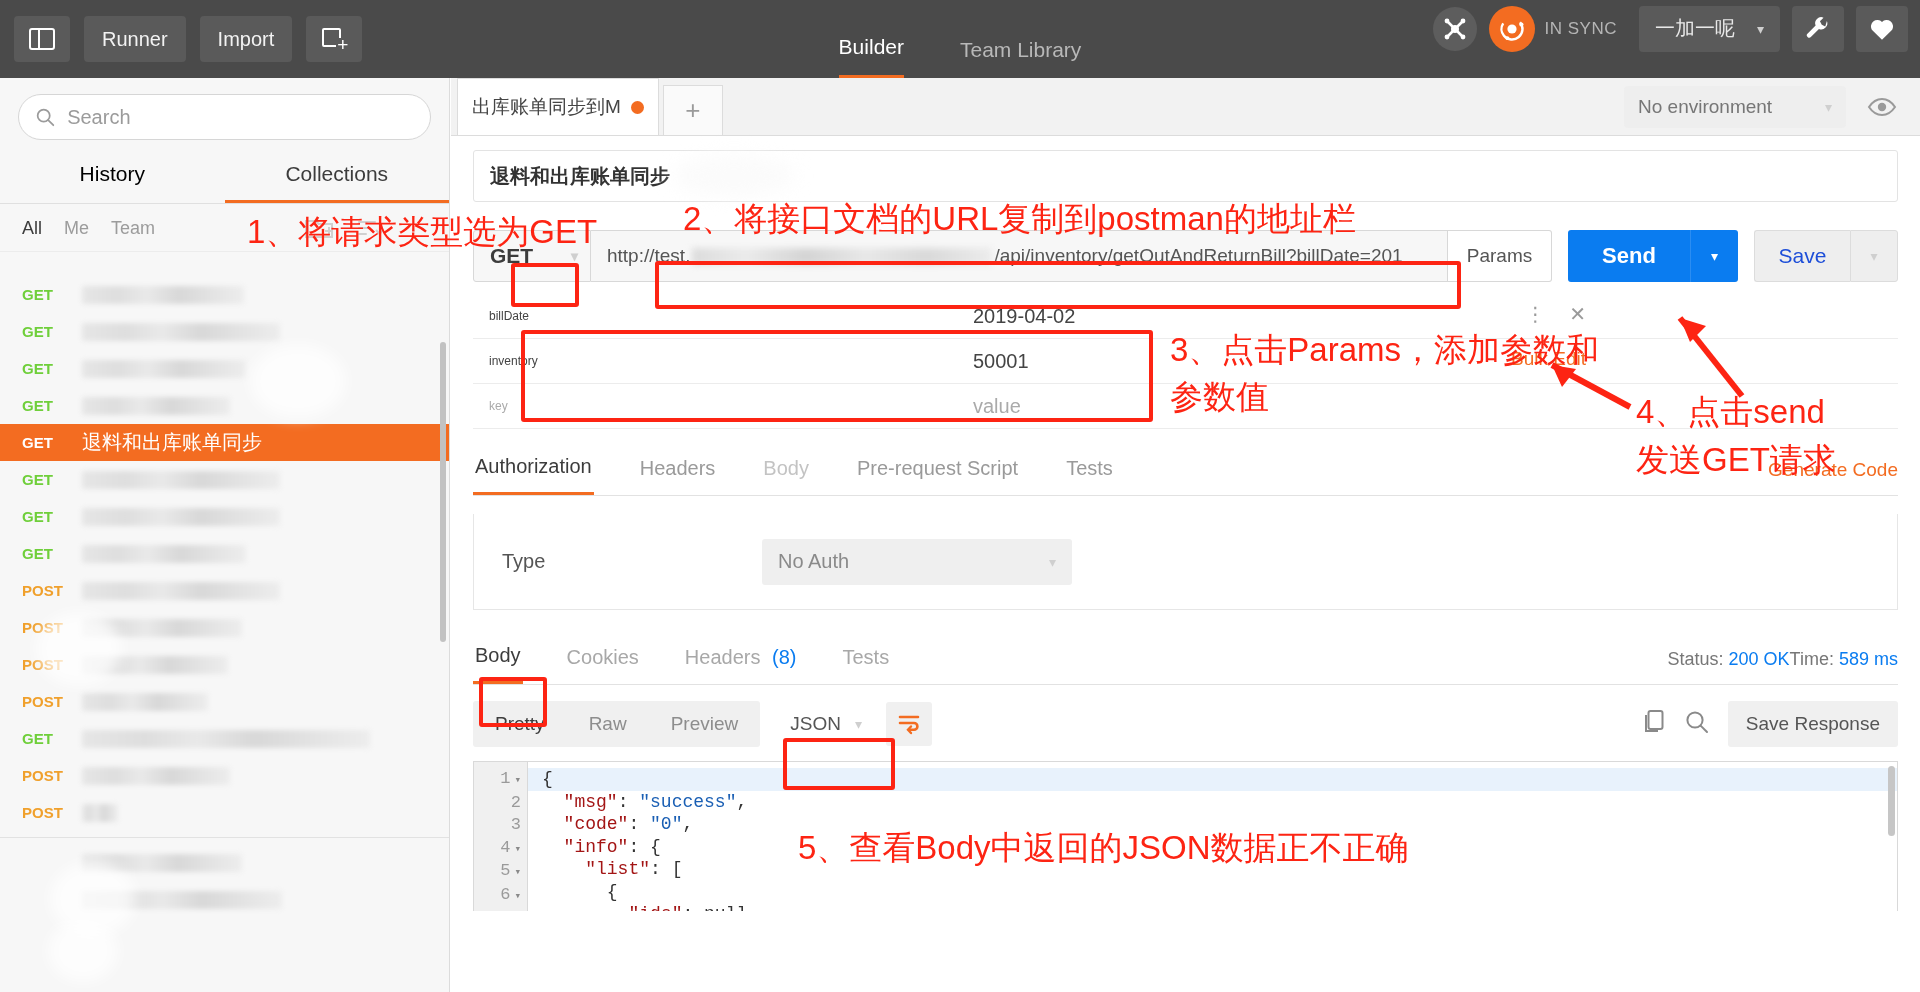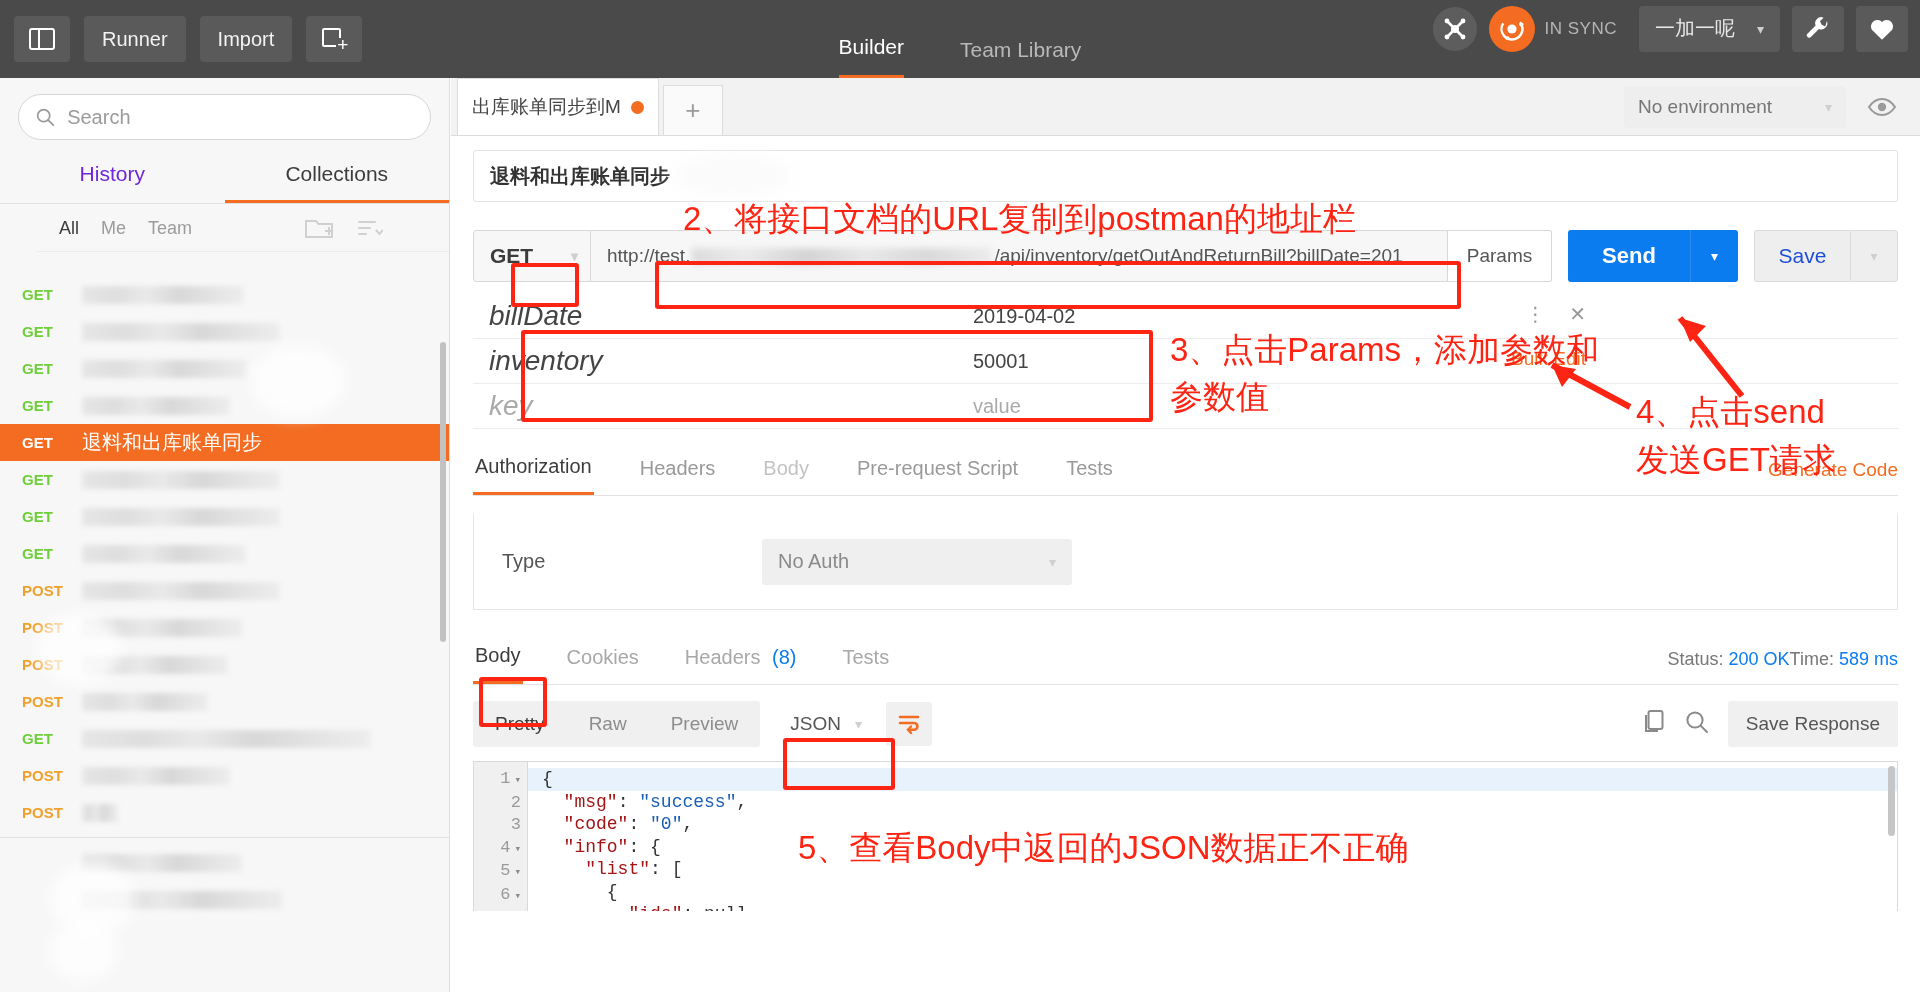--- a/index.html
+++ b/index.html
@@ -89,27 +89,27 @@
     height: 46px; border: 1px solid #d6d6d6; border-radius: 24px;
     background: #fff; display: flex; align-items: center; padding: 0 16px; gap: 12px;
   }
   .search-box input {
     border: none; outline: none; font-size: 20px; color: #666;
     font-family: "Liberation Sans", sans-serif; width: 100%; background: transparent;
   }
   .search-box input::placeholder { color: #9b9b9b; }
   .sb-tabs { display: flex; border-bottom: 1px solid #e0e0e0; }
   .sb-tab {
-    flex: 1; text-align: center; font-size: 21px; color: #6d28d9;
+    flex: 1; text-align: center; font-size: 21px; color: #000000;
     padding: 12px 0 14px 0; cursor: pointer;
   }
   .sb-tab.active { color: #3c3c3c; border-bottom: 3px solid #f36c21; }
   .sb-filter {
     display: flex; align-items: center; gap: 22px; padding: 14px 22px 12px 22px;
-    border-bottom: 1px solid #ececec; position: relative; margin-left: 37px;
+    border-bottom: 1px solid #ececec; position: relative;
   }
   .sb-filter .f { font-size: 18px; color: #9c9c9c; cursor: pointer; }
   .sb-filter .f.active { color: #3c3c3c; }
   .sb-filter .f-icons { position: absolute; right: 66px; display: flex; gap: 22px; opacity: .35; }
   .sb-list { flex: 1; overflow: hidden; position: relative; }
   .coll-head {
     padding: 6px 0 2px 68px;
   }
   .row {
     display: flex; align-items: center; height: 37px; padding-left: 22px; cursor: pointer;
@@ -221,21 +221,21 @@
     width: 48px; background: #eeeeee; color: #888; display: flex;
     align-items: center; justify-content: center; border: 1px solid #dcdcdc;
     border-radius: 0 3px 3px 0; cursor: pointer;
   }
 
   .param-table { margin-top: 12px; position: relative; }
   .ptrow {
     display: flex; align-items: center; height: 45px;
     border-bottom: 1px solid #ececec;
   }
-  .ptrow .k { flex: 0 0 490px; padding-left: 16px; font-size: 28px; color: #444; font-style: italic; }
+  .ptrow .k { flex: 0 0 490px; padding-left: 16px; font-size: 12px; color: #444; }
   .ptrow .v { flex: 0 0 470px; padding-left: 10px; font-size: 20px; color: #444; }
   .ptrow.empty .k, .ptrow.empty .v { color: #aaa; }
   .bulk { color: #f36c21; font-size: 19px; cursor: pointer; }
   .bulk-pos { position: absolute; right: 312px; top: 54px; }
   .rowtools-pos { position: absolute; right: 312px; top: 8px; display: flex; gap: 24px; color: #9a9a9a; font-size: 20px; cursor: pointer; }
 
   .req-tabs {
     display: flex; align-items: center; gap: 44px; margin-top: 18px;
     border-bottom: 1px solid #e2e2e2; position: relative;
   }
@@ -704,20 +704,21 @@
       </div>
     </div>
   </div>
 
   <div class="redbox" style="left:511px;top:263px;width:68px;height:44px;"></div>
   <div class="redbox" style="left:655px;top:261px;width:806px;height:48px;"></div>
   <div class="redbox" style="left:521px;top:330px;width:632px;height:92px;"></div>
   <div class="redbox" style="left:479px;top:677px;width:68px;height:50px;"></div>
   <div class="redbox" style="left:783px;top:738px;width:112px;height:52px;"></div>
 
+  <div class="ann" style="left:247px;top:210px;">1、将请求类型选为GET</div>
   <div class="ann" style="left:683px;top:197px;">2、将接口文档的URL复制到postman的地址栏</div>
   <div class="ann" style="left:1170px;top:328px;">3、点击Params，添加参数和</div>
   <div class="ann" style="left:1170px;top:375px;">参数值</div>
   <div class="ann" style="left:1636px;top:390px;text-align:center;">4、点击send</div>
   <div class="ann" style="left:1636px;top:438px;">发送GET请求</div>
   <div class="ann" style="left:798px;top:826px;">5、查看Body中返回的JSON数据正不正确</div>
 
   <svg class="arrow" style="left:1530px;top:355px;" width="110" height="60">
     <path d="M100 52 L22 10" stroke="#fd2413" stroke-width="6" fill="none"></path>
     <path d="M22 10 L46 14 L32 32 Z" fill="#fd2413"></path>

